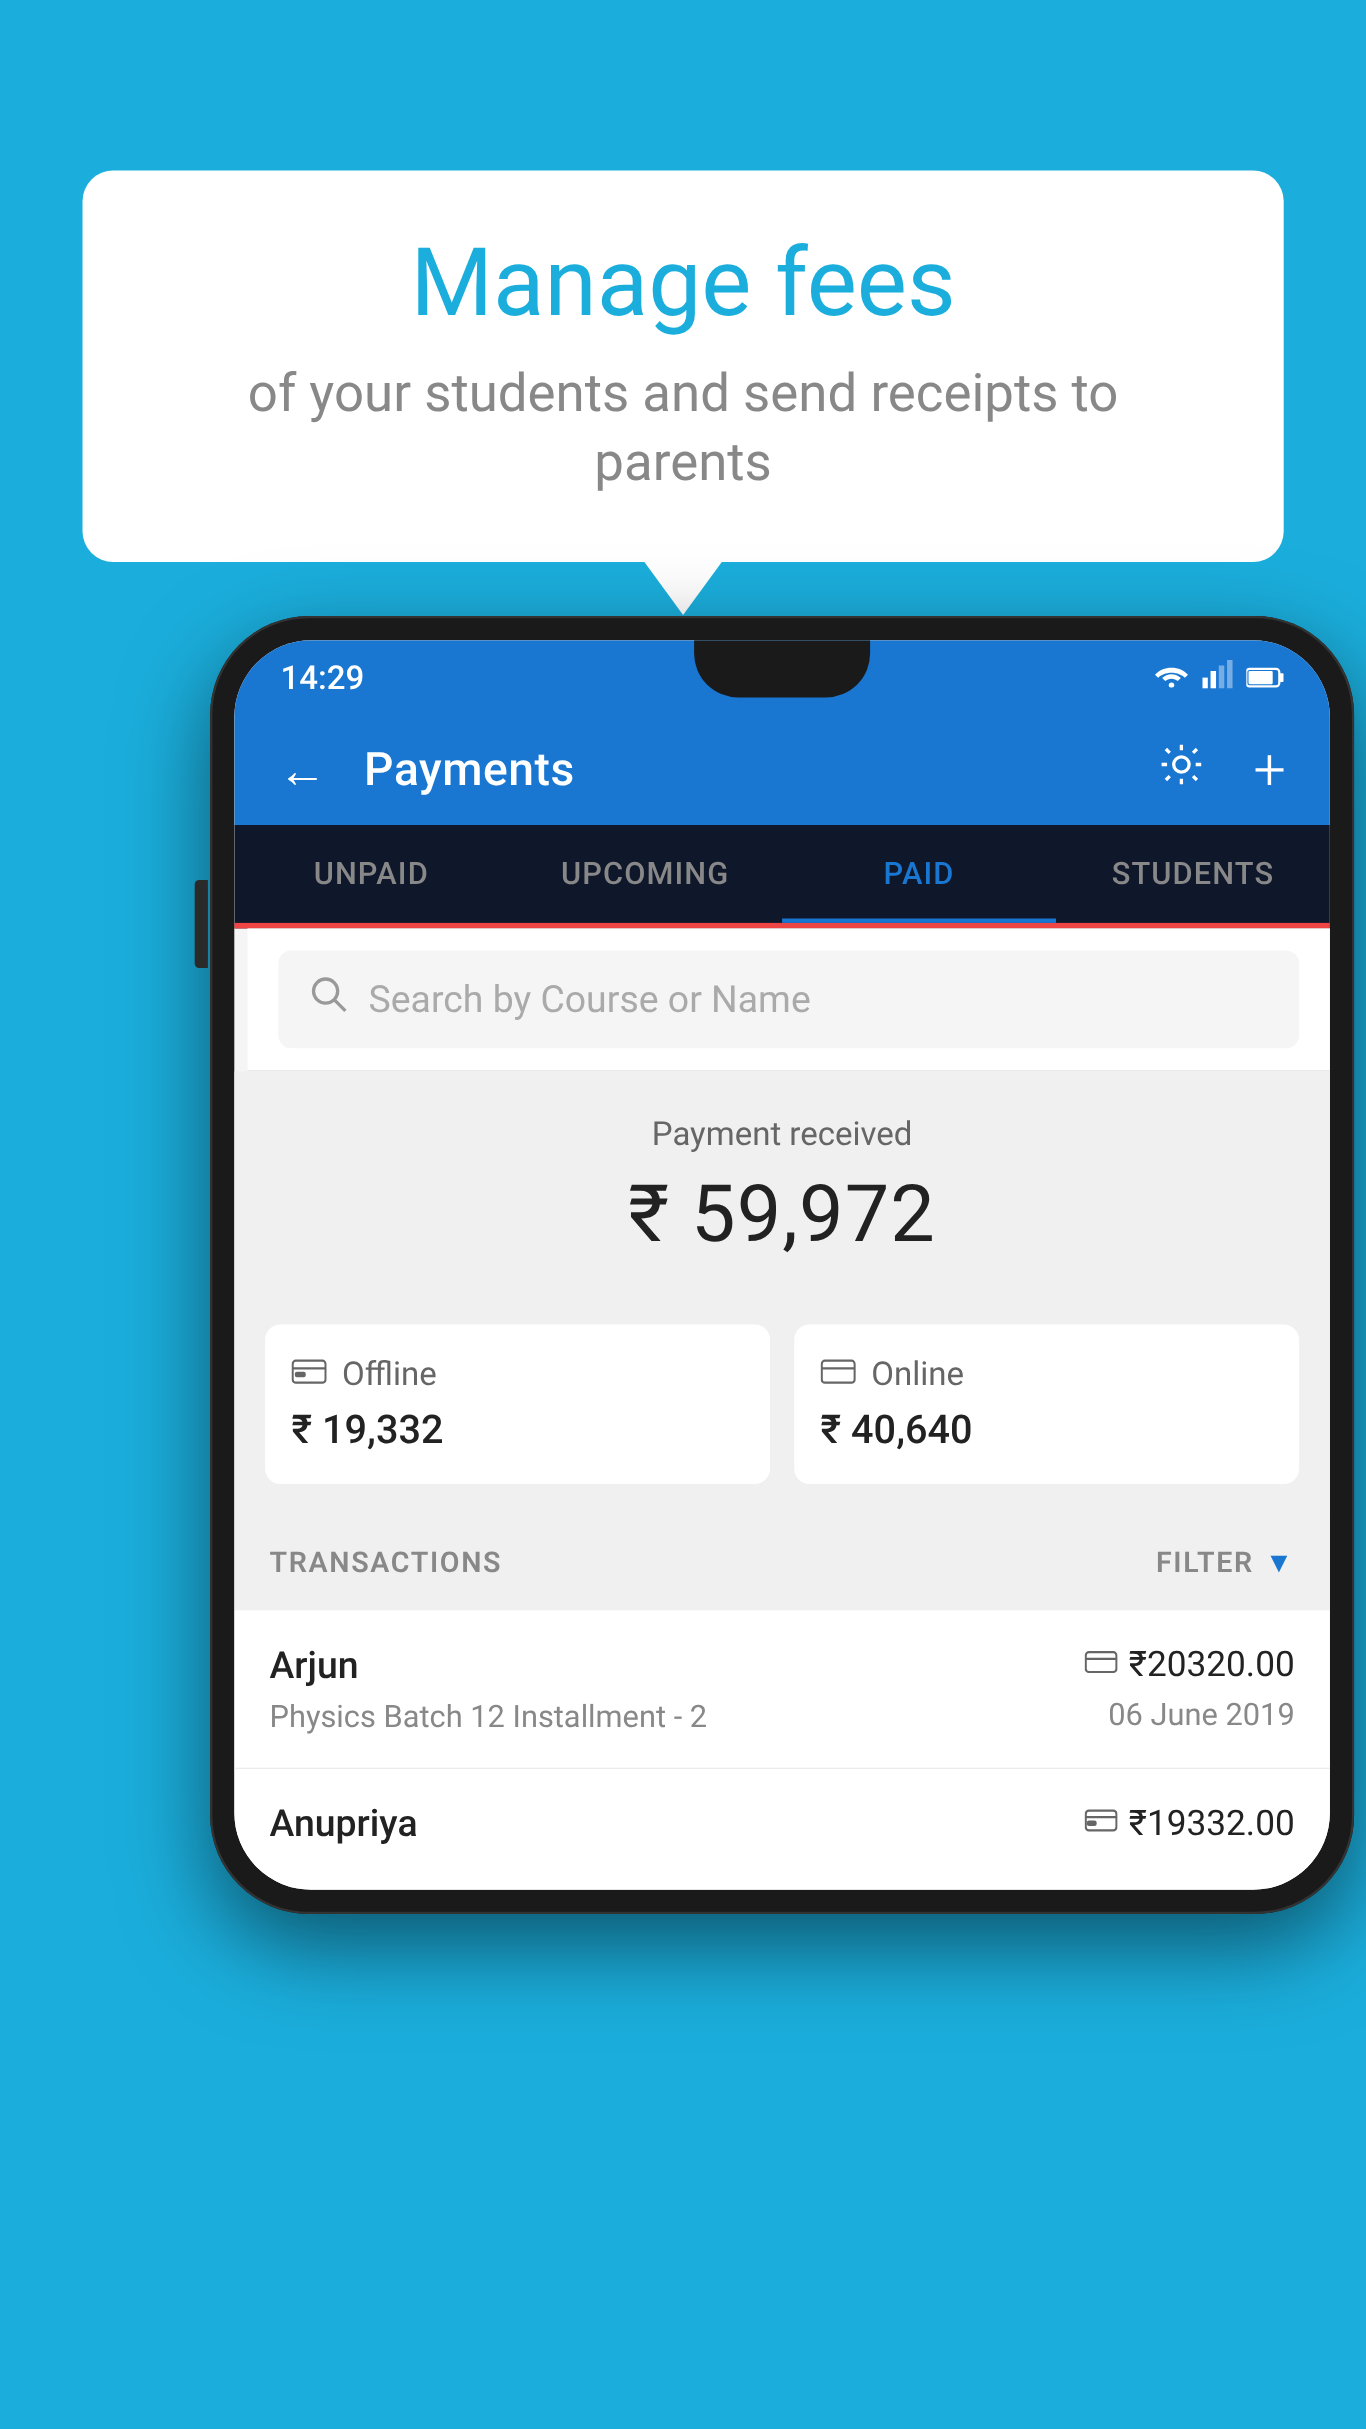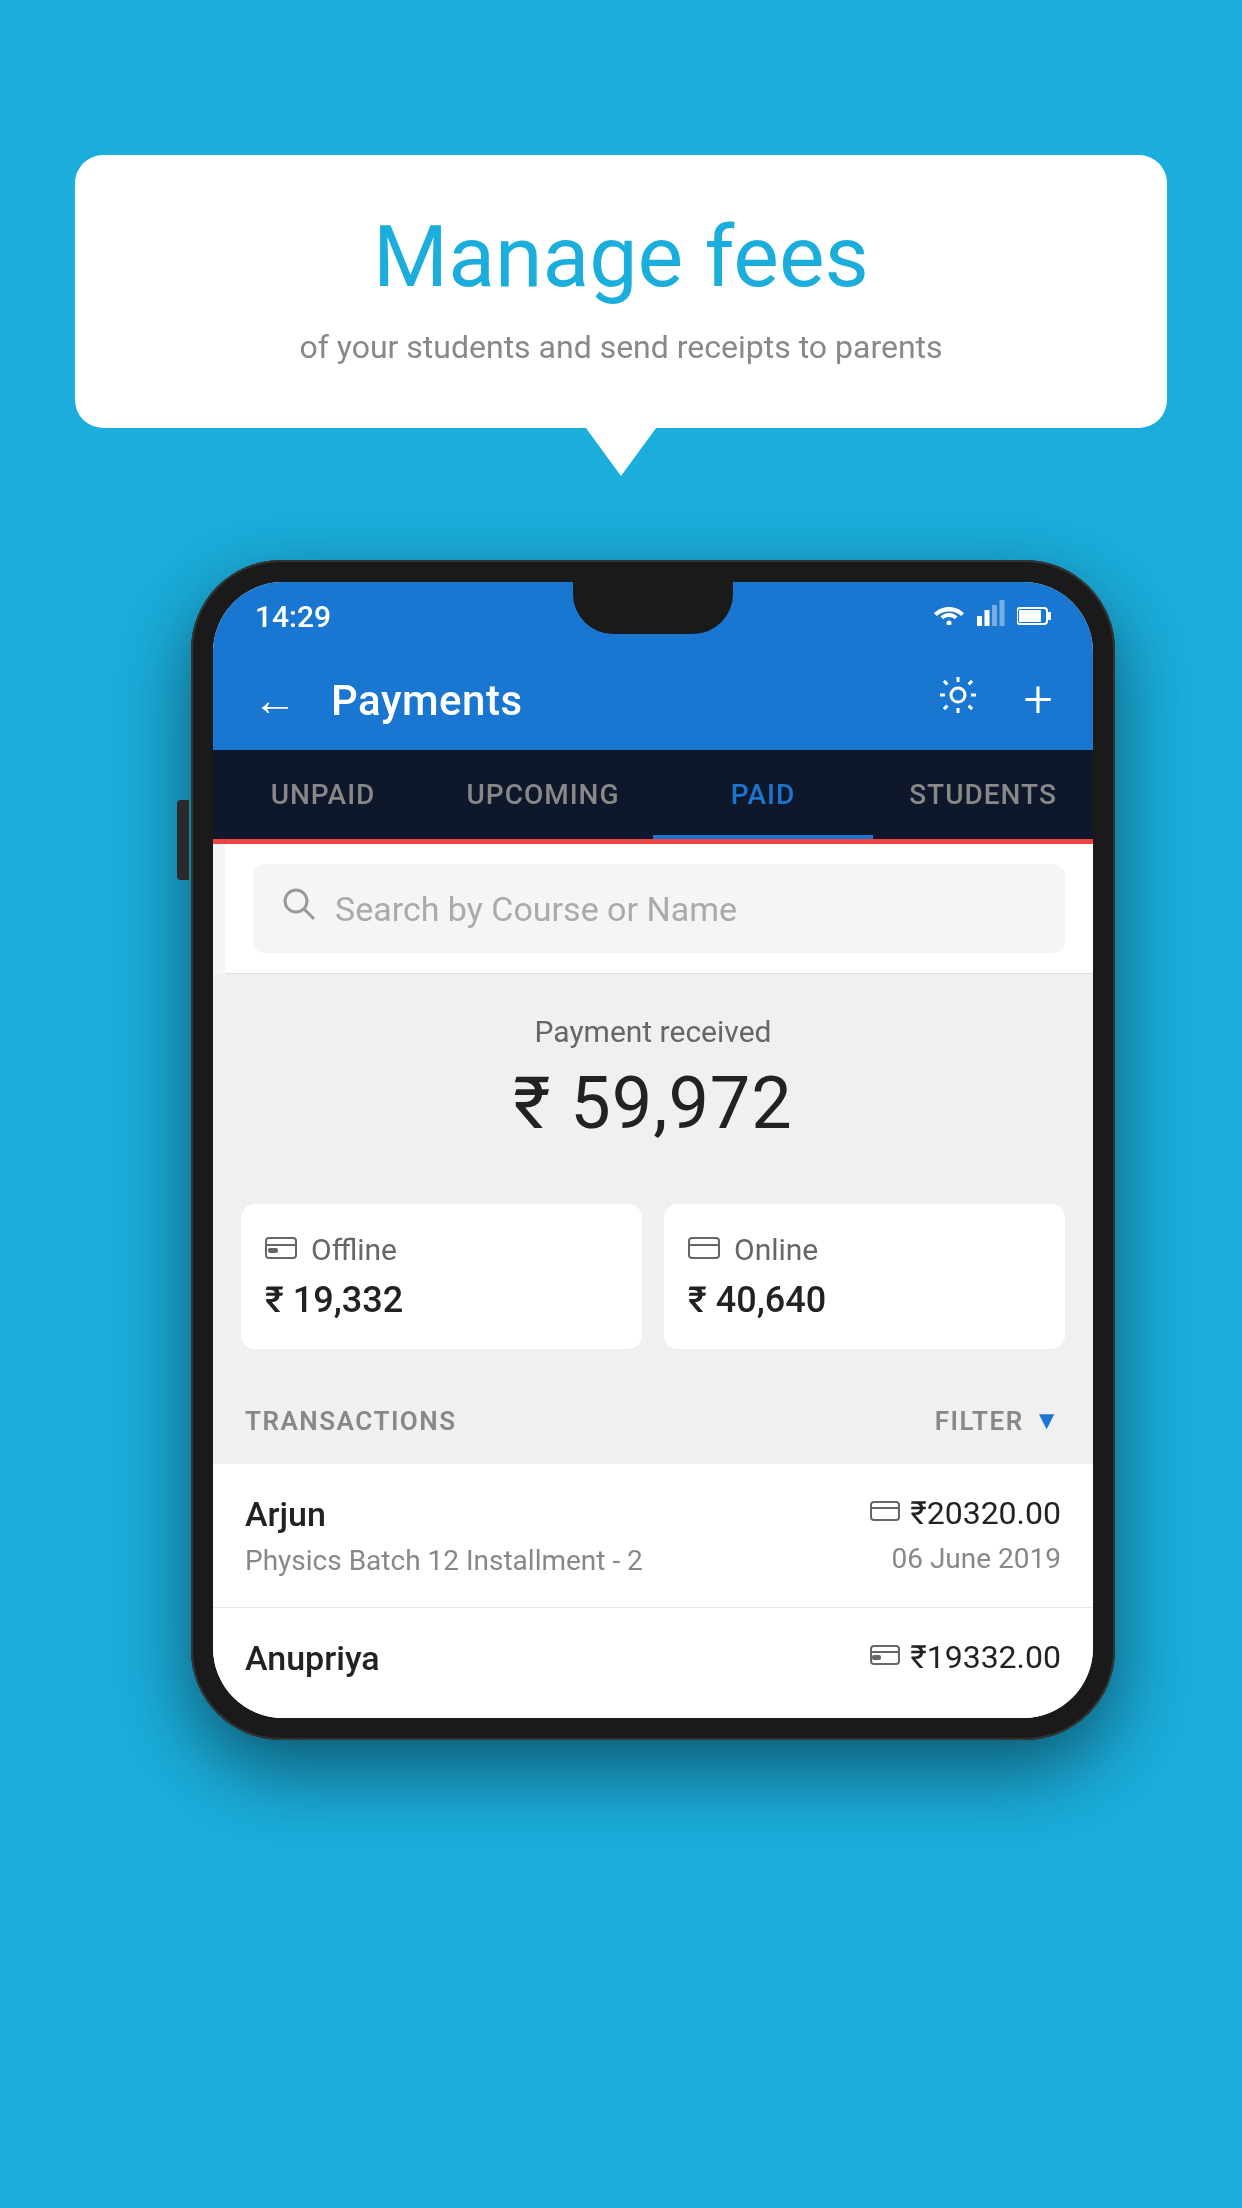--- a/index.html
+++ b/index.html
@@ -44,37 +44,37 @@
 
     .bubble-title {
       font-size: 86px;
       color: #1BAEDC;
       font-weight: 400;
       line-height: 1.1;
       margin-bottom: 22px;
     }
 
     .bubble-subtitle {
-      font-size: 32px;
+      font-size: 48px;
       color: #888;
       font-weight: 400;
       line-height: 1.3;
     }
 
     
     .phone-container {
       position: absolute;
       top: 560px;
       left: 50%;
       transform: translateX(-50%);
       width: 860px;
     }
 
     .phone-frame {
-      width: 924px;
+      width: 1040px;
       background: #1a1a1a;
       border-radius: 90px;
       padding: 22px;
       box-shadow: 0 30px 80px rgba(0,0,0,0.5), inset 0 0 0 2px #333;
       position: relative;
     }
 
     
     .phone-frame::before {
       content: '';

